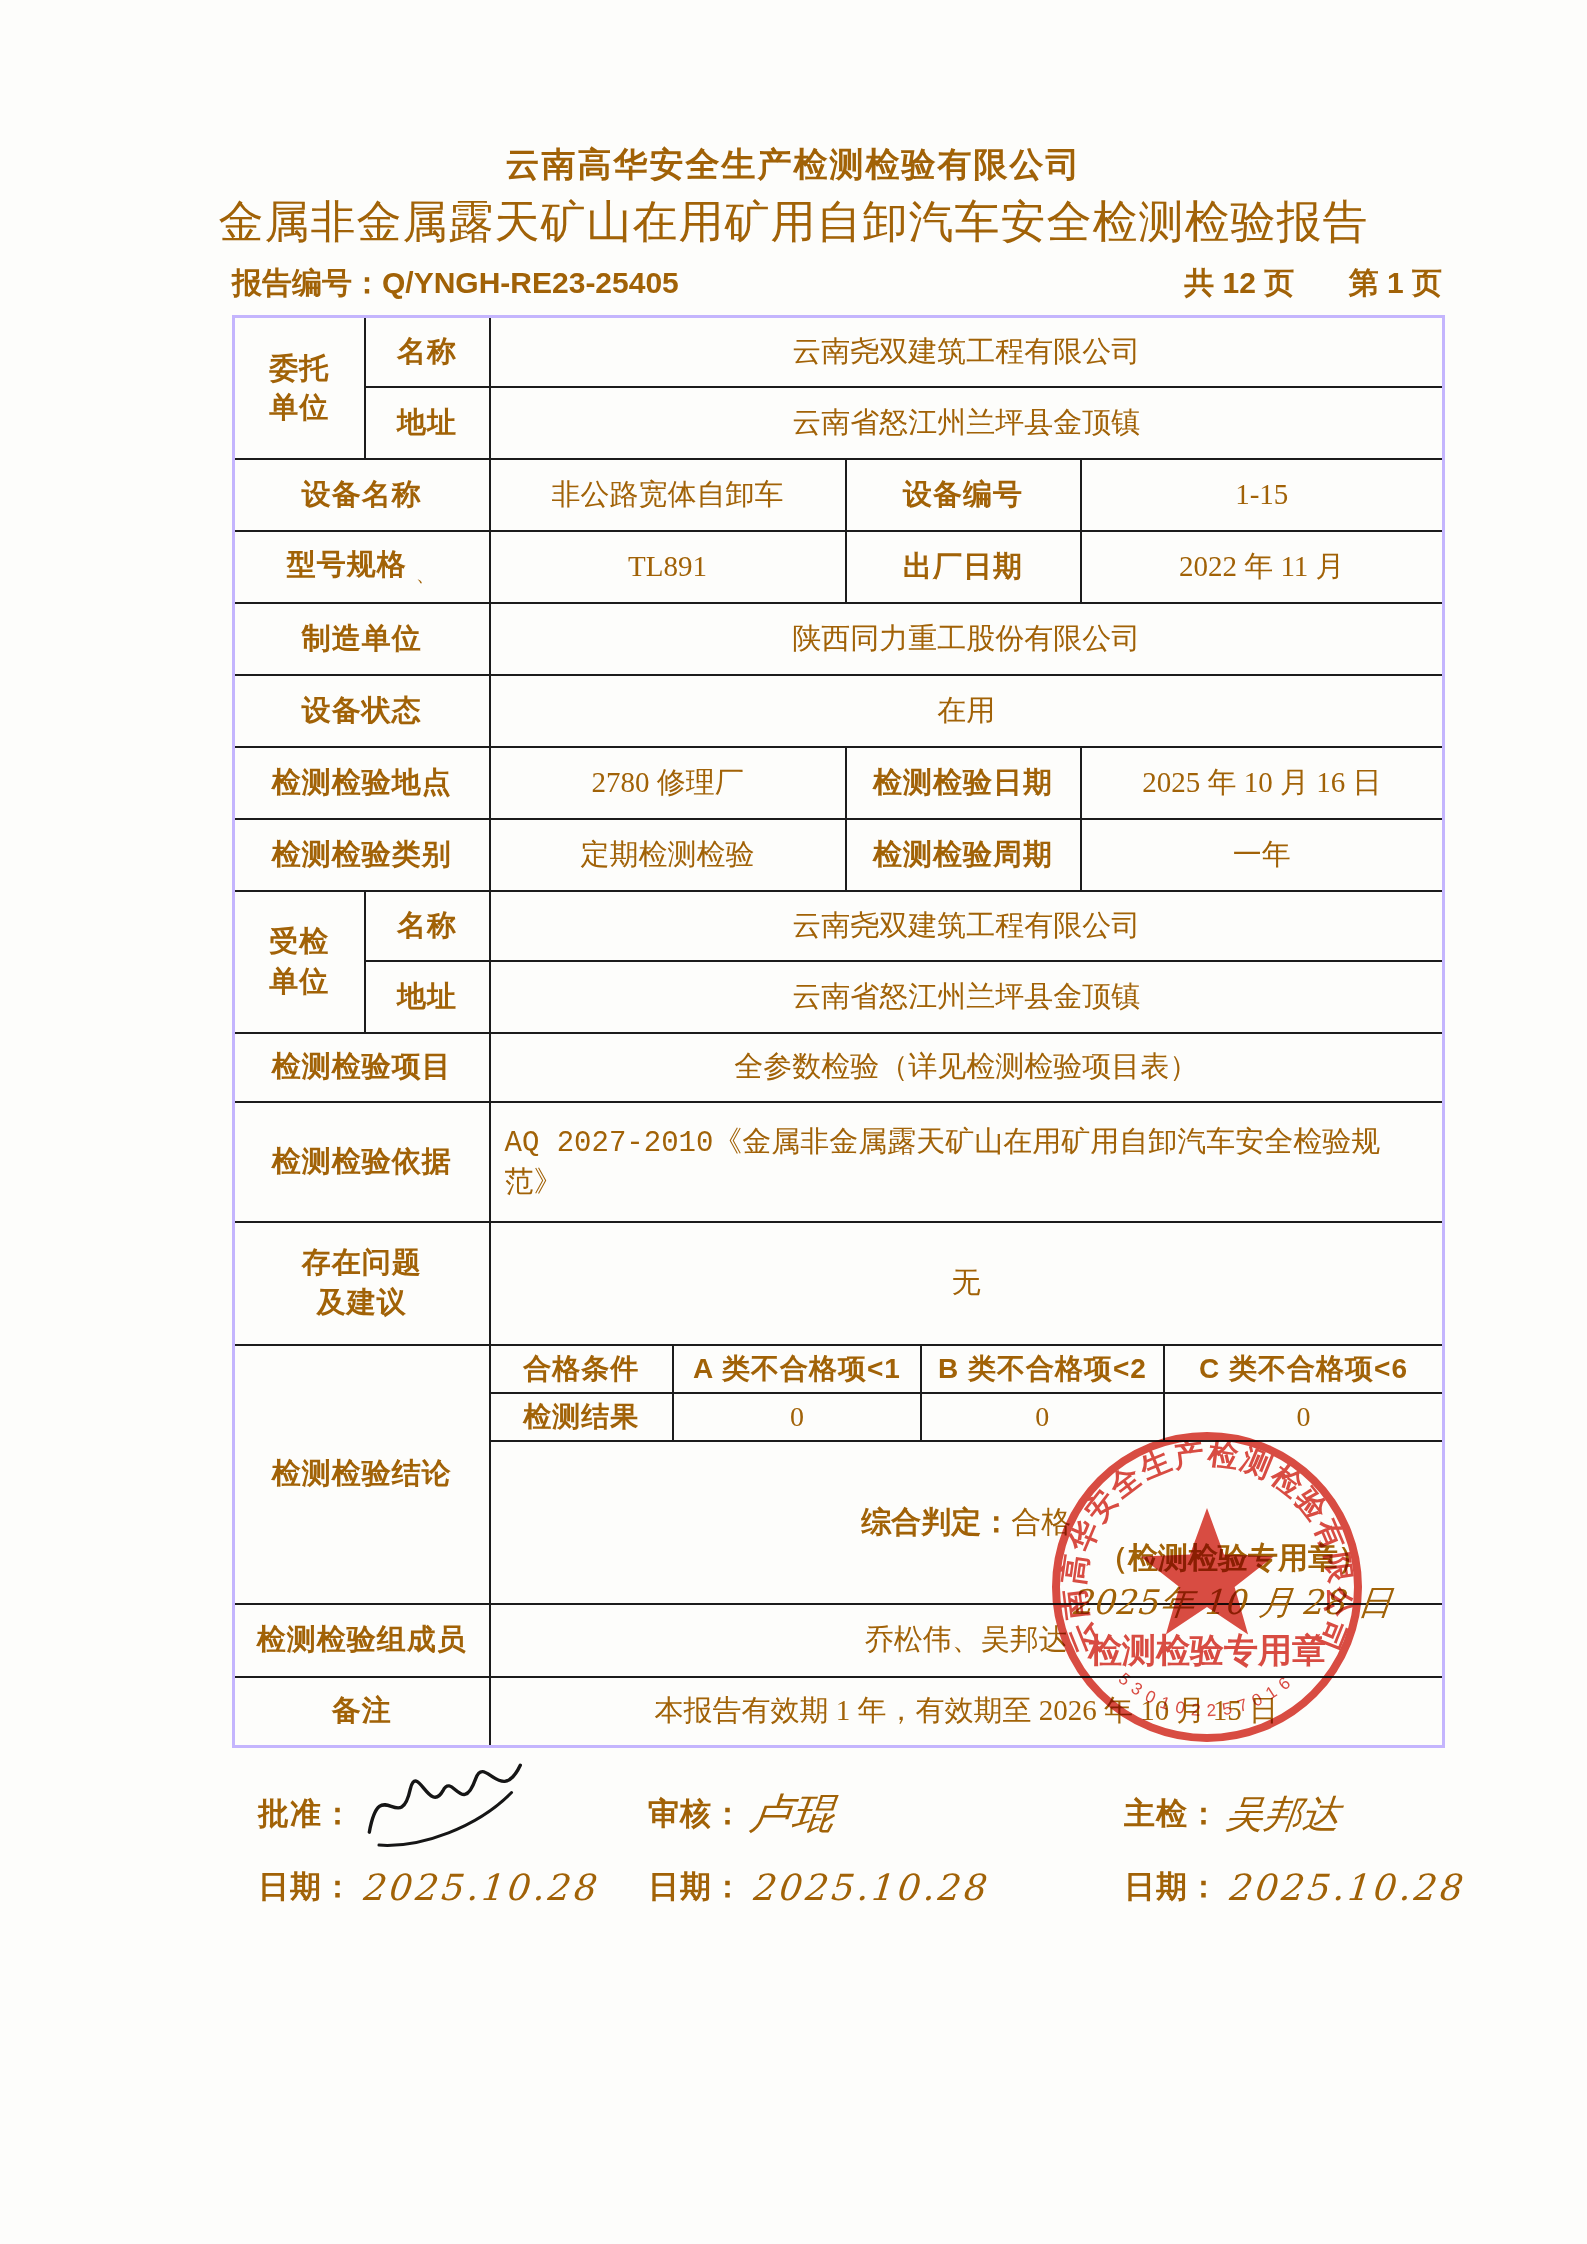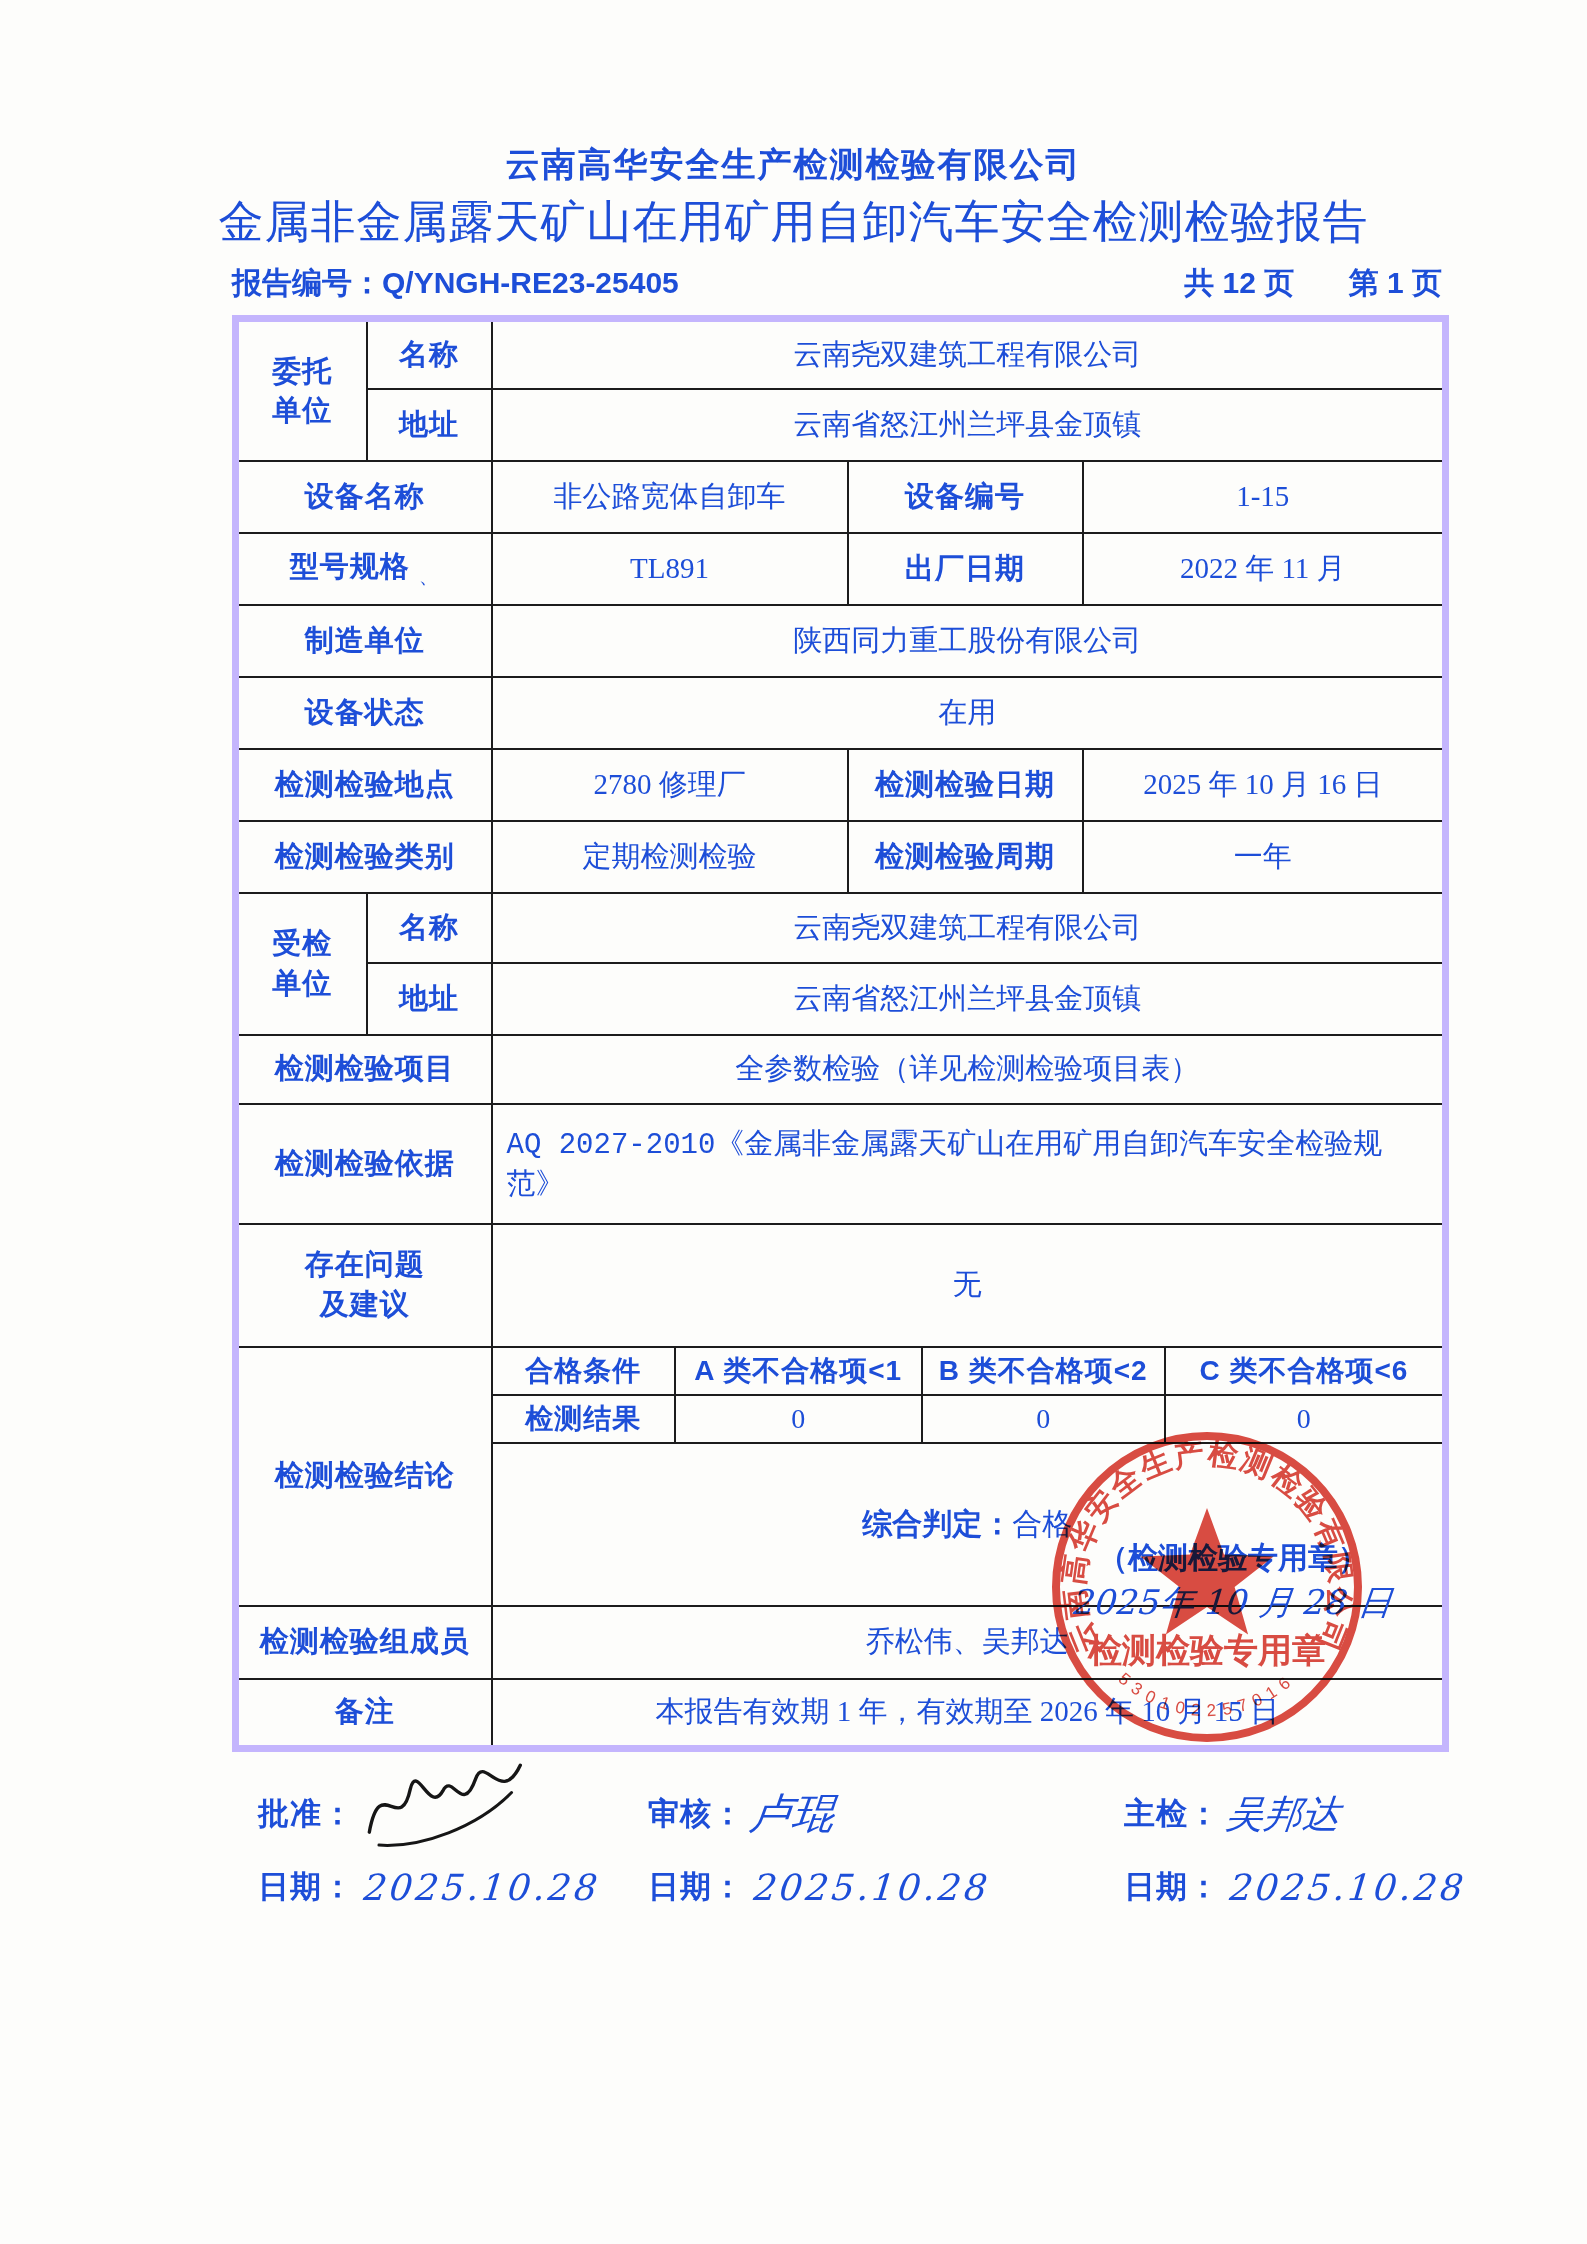--- a/index.html
+++ b/index.html
@@ -1,34 +1,34 @@
 <!DOCTYPE html>
 <html><head>
 <meta charset="utf-8">
 <style>
   html,body{margin:0;padding:0;background:#e8e8e8;}
   .page{
     position:relative;width:1587px;height:2244px;margin:0 auto;
-    background:#fdfdfb;color:#1d4ed8;
+    background:#fdfdfb;color:#a16207;
     font-family:"Liberation Sans",sans-serif;
     overflow:hidden;
   }
   
   .company{position:absolute;top:142px;left:0;width:100%;text-align:center;
     font-size:34px;font-weight:700;letter-spacing:2px;}
   .doc-title{position:absolute;top:192px;left:0;width:100%;text-align:center;
     font-size:45px;font-weight:400;letter-spacing:1px;}
   .report-line{position:absolute;top:263px;left:232px;width:1210px;
     display:flex;justify-content:space-between;align-items:flex-end;
     font-size:30px;font-weight:700;}
   .report-line .pages span{margin-left:46px;}
   
   .report-table{position:absolute;top:315px;left:232px;width:1210px;
     border-collapse:collapse;table-layout:fixed;
-    border:7px solid #c4b5fd;}
+    border:3px solid #c4b5fd;}
   .report-table td{border:2px solid #1c1c1c;text-align:center;vertical-align:middle;
     font-size:29px;padding:0 6px;overflow:hidden;}
   td.lab{font-weight:700;letter-spacing:1px;}
   td.val{font-family:"Liberation Serif",serif;}
   td.ta-l{text-align:left;padding-left:14px;font-family:Liberation Mono, monospace;}
   .group-label{font-weight:700;line-height:1.35;letter-spacing:1px;}
   
   .r70{height:70px}.r72{height:72px}.r69{height:69px}
   .r120{height:120px}.r123{height:123px}
   .r94{height:94px}.r163{height:163px}.r73{height:73px}.rq{height:70px}

